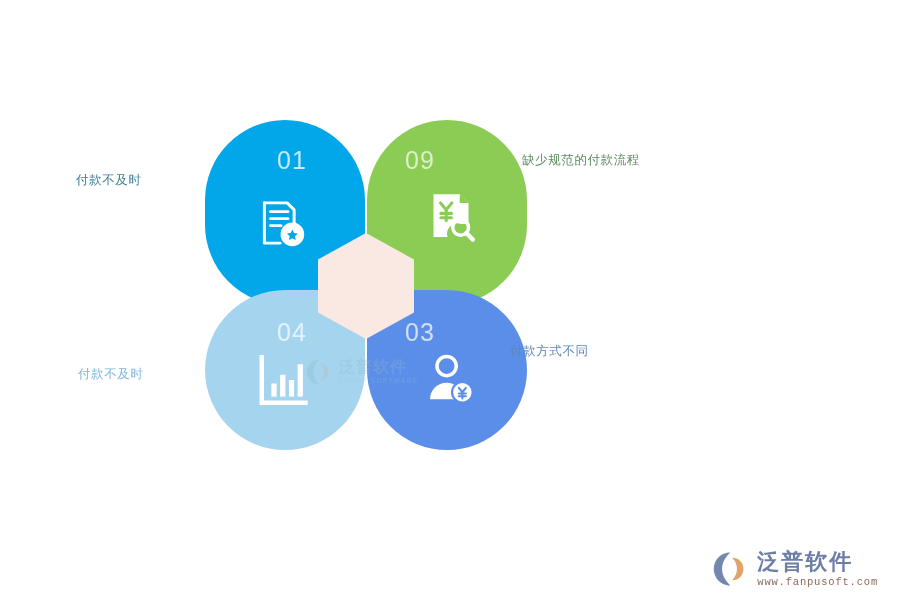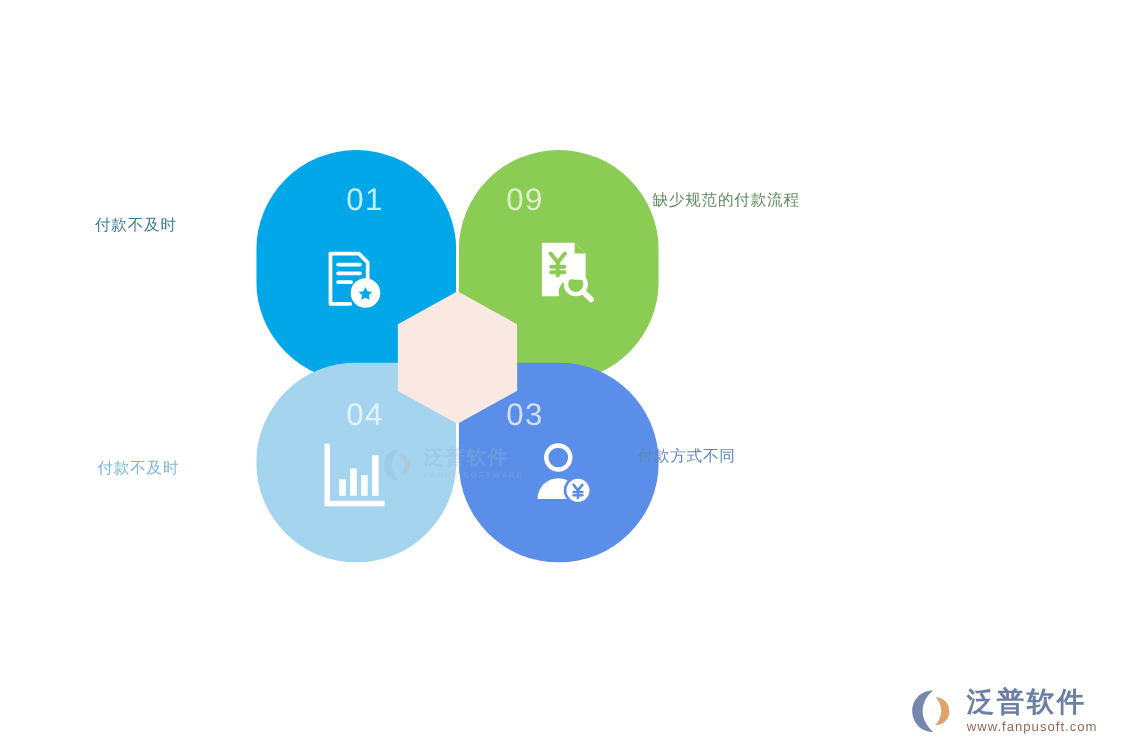--- a/index.html
+++ b/index.html
@@ -110,37 +110,37 @@
 
   
   .label {
     position:absolute;
     font-size:12.5px;
     letter-spacing:.6px;
     white-space:nowrap;
   }
   #label-01 { left:76px;  top:172px; color:#3f7d94; }
   #label-02 { left:522px; top:152px; color:#5e8b5e; }
-  #label-03 { left:510px; top:357px; color:#5f87b5; }
+  #label-03 { left:510px; top:343px; color:#5f87b5; }
   #label-04 { left:78px;  top:366px; color:#7db6d8;font-family:Liberation Mono, monospace; }
 
   
   #brand-logo {
     position:absolute;
     right:22px; bottom:12px;
     display:flex; align-items:center; gap:7px;
   }
   #brand-logo .logo-mark { width:38px; height:38px; flex:0 0 auto; }
   #brand-logo .logo-text { display:flex; flex-direction:column; line-height:1; }
   #brand-logo .logo-cn {
     font-size:22px; font-weight:700; color:#6e7fa6; letter-spacing:2px;
   }
   #brand-logo .logo-url {
     font-size:10.5px; color:#8b6b5d; letter-spacing:.8px; margin-top:4px;
-    font-family:Liberation Sans, sans-serif;
+    font-family:Liberation Mono, monospace;
   }
 </style>
 </head>
 <body>
 
 <div id="stage">
 
   <div id="cluster">
 
     <div class="petal" id="petal-01">

